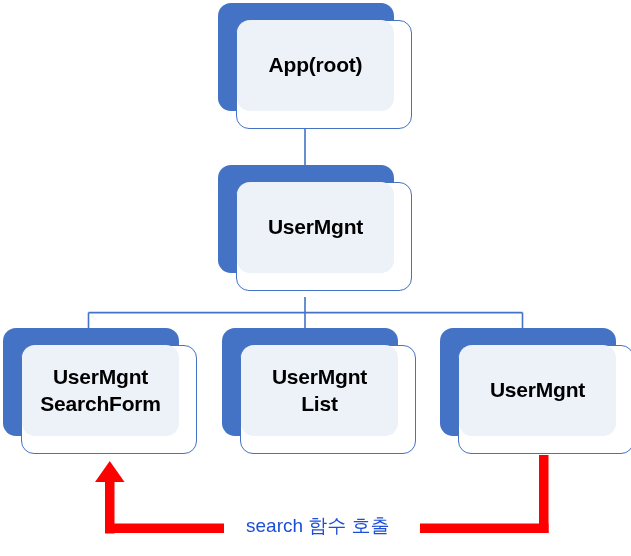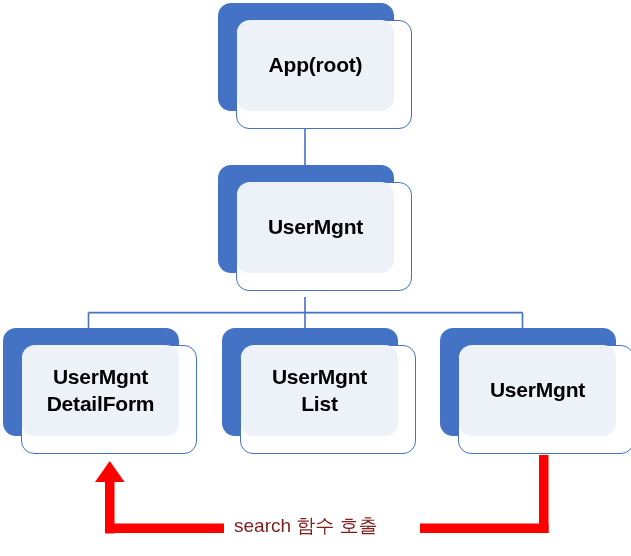--- a/index.html
+++ b/index.html
@@ -81,25 +81,26 @@
     top: 0;
     width: 631px;
     height: 556px;
     z-index: 4;
   }
   #callout-label {
     position: absolute;
     z-index: 5;
     font-family: "Liberation Sans", sans-serif;
     font-size: 19px;
-    color: #7f1d1d;
+    color: #1d4ed8;
     white-space: nowrap;
     background: #FFFFFF;
     padding: 0 6px;
     line-height: 1;
+    margin-left: 12px;
   }
 </style>
 </head>
 <body>
 
 <div id="canvas">
 
   <svg id="connectors" viewBox="0 0 631 556" width="631" height="556" aria-hidden="true">
     <g stroke="#4472C4" stroke-width="1.6" fill="none" shape-rendering="geometricPrecision">
 
@@ -128,21 +129,21 @@
     <div class="layer lyr-back" style="left:0px; top:0px; width:176px; height:108px;"></div>
     <div class="layer lyr-front" style="left:18px; top:17px; width:176px; height:109px;"></div>
     <div class="layer lyr-mid" style="left:19px; top:17px; width:157px; height:91px;"></div>
     <div class="node-label" style="left:19px; top:17px; width:157px; height:91px;">UserMgnt</div>
   </div>
 
   <div class="node" style="left:3px; top:328px; width:194px; height:126px;">
     <div class="layer lyr-back" style="left:0px; top:0px; width:176px; height:108px;"></div>
     <div class="layer lyr-front" style="left:18px; top:17px; width:176px; height:109px;"></div>
     <div class="layer lyr-mid" style="left:19px; top:17px; width:157px; height:91px;"></div>
-    <div class="node-label" style="left:14px; top:17px; width:167px; height:91px;"><span>UserMgnt</span><span>DetailForm</span></div>
+    <div class="node-label" style="left:14px; top:17px; width:167px; height:91px;"><span>UserMgnt</span><span>SearchForm</span></div>
   </div>
 
   <div class="node" style="left:222px; top:328px; width:194px; height:126px;">
     <div class="layer lyr-back" style="left:0px; top:0px; width:176px; height:108px;"></div>
     <div class="layer lyr-front" style="left:18px; top:17px; width:176px; height:109px;"></div>
     <div class="layer lyr-mid" style="left:19px; top:17px; width:157px; height:91px;"></div>
     <div class="node-label" style="left:14px; top:17px; width:167px; height:91px;"><span>UserMgnt</span><span>List</span></div>
   </div>
 
   <div class="node" style="left:440px; top:328px; width:194px; height:126px;">

